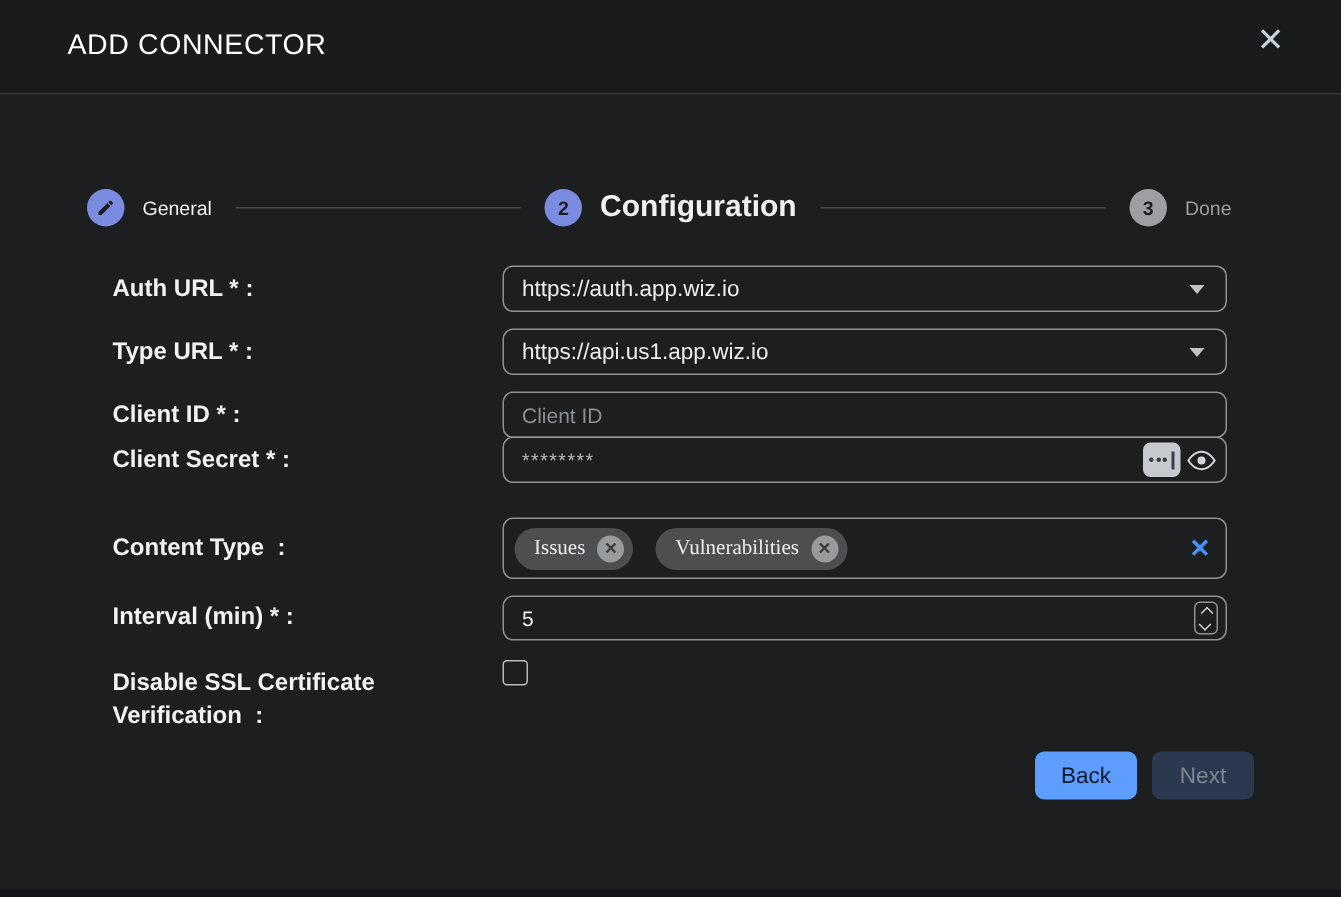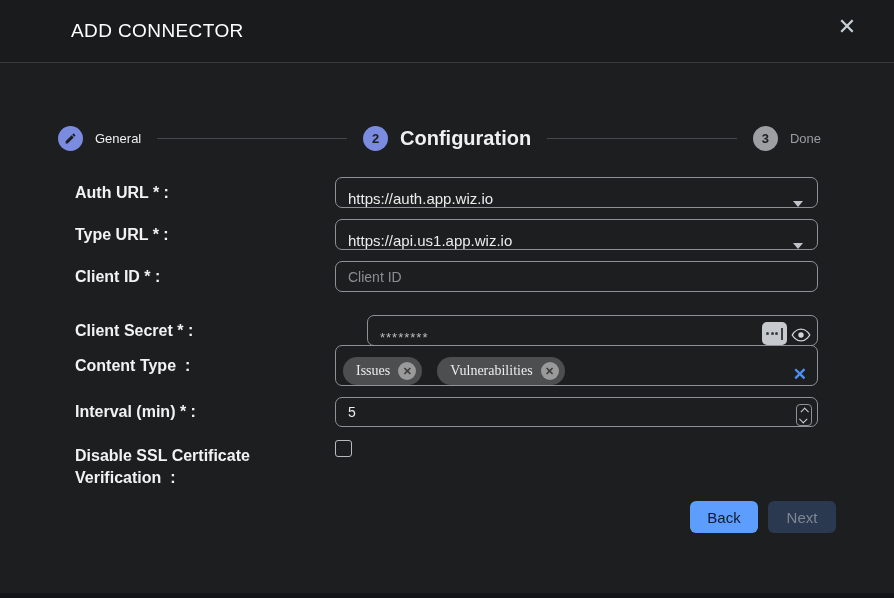--- a/index.html
+++ b/index.html
@@ -12,21 +12,21 @@
   .modal {
     position: relative;
     width: 894px; height: 598px;
     background: #1d1e20;
   }
   
   .header {
     position: absolute; top:0; left:0; right:0; height:63px;
     background: #1a1b1d;
     border-bottom: 1px solid #3a3b3d;
-    display:flex; align-items:center;padding-left:26px;
+    display:flex; align-items:center;
   }
   .header-title {
     margin-left: 45px;
     color:#ffffff; font-size:19px; letter-spacing:0.4px; font-weight:500;
   }
   .close-btn {
     position:absolute; right:34px; top:14px;
     width:26px; height:26px;
     color:#c9d1d8; font-size:22px; line-height:26px; text-align:center;
     cursor:pointer; font-weight:400;
@@ -55,21 +55,21 @@
     display:flex; align-items:center;
   }
   .row-label {
     width:260px; flex:none;
     color:#f2f2f2; font-size:16px; white-space:pre-wrap; line-height:1.35;font-weight:bold;
   }
   .field {
     flex:1; height:31px;
     border:1px solid #8e9296; border-radius:7px;
     background:transparent;
-    display:flex; align-items:flex-end;
+    display:flex; align-items:center;
     padding:0 12px;
     color:#ececec; font-size:15px;
     position:relative;
   }
   .field-text { flex:1; color:#ececec; font-size:15px; }
   .caret-down {
     width:0; height:0; flex:none;
     border-left:5px solid transparent; border-right:5px solid transparent;
     border-top:6px solid #c0c4c8;
     margin-right:2px;
@@ -190,21 +190,21 @@
     </div>
   </div>
 
   <div class="row" style="top:261px;">
     <div class="row-label">Client ID * :</div>
     <div class="field">
       <input class="text-input" type="text" placeholder="Client ID" style="">
     </div>
   </div>
 
-  <div class="row" style="top:315px;gap:32px;">
+  <div class="row" style="top:291px;">
     <div class="row-label">Client Secret * :</div>
     <div class="field">
       <div class="masked-value">********</div>
       <div class="autofill-btn">
         <span class="dot"></span>
           <span class="dot"></span>
           <span class="dot"></span>
           <span class="bar"></span>
       </div>
       <div class="eye-btn">

